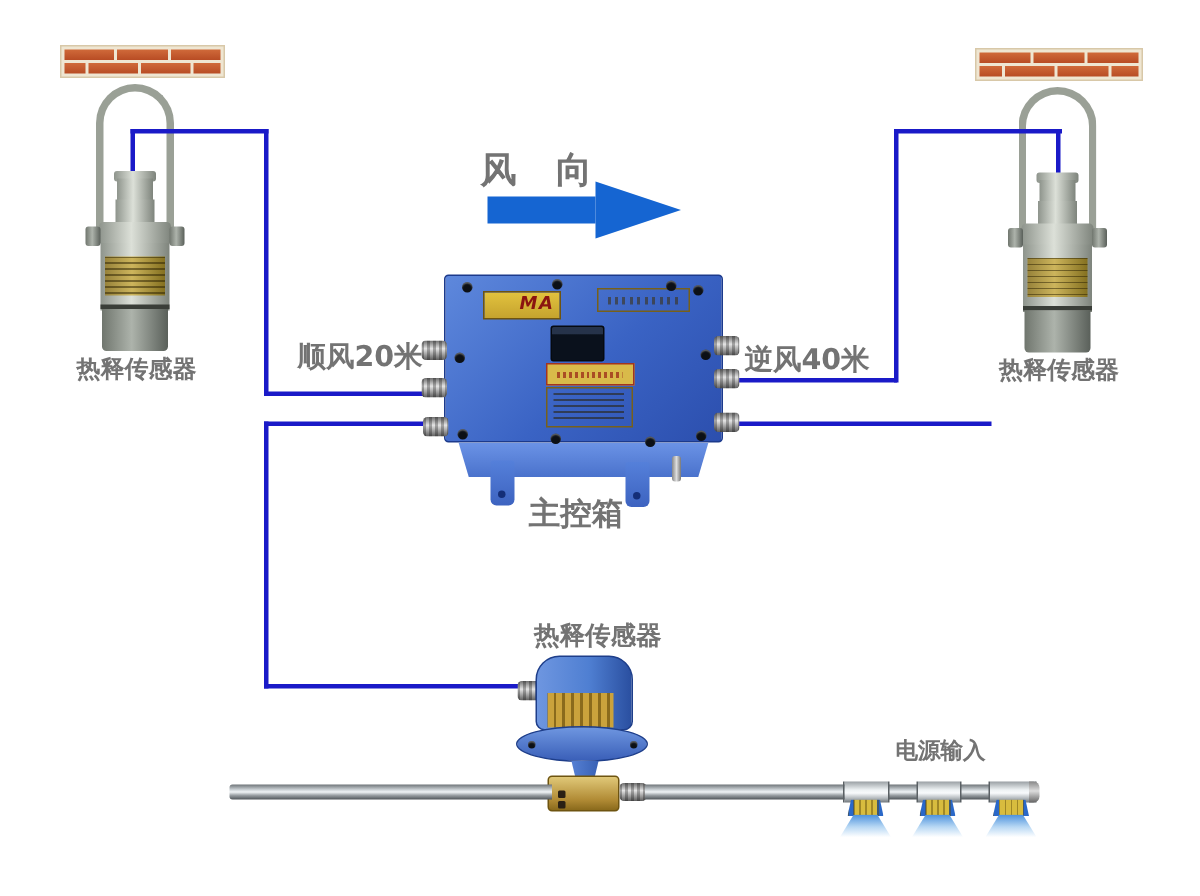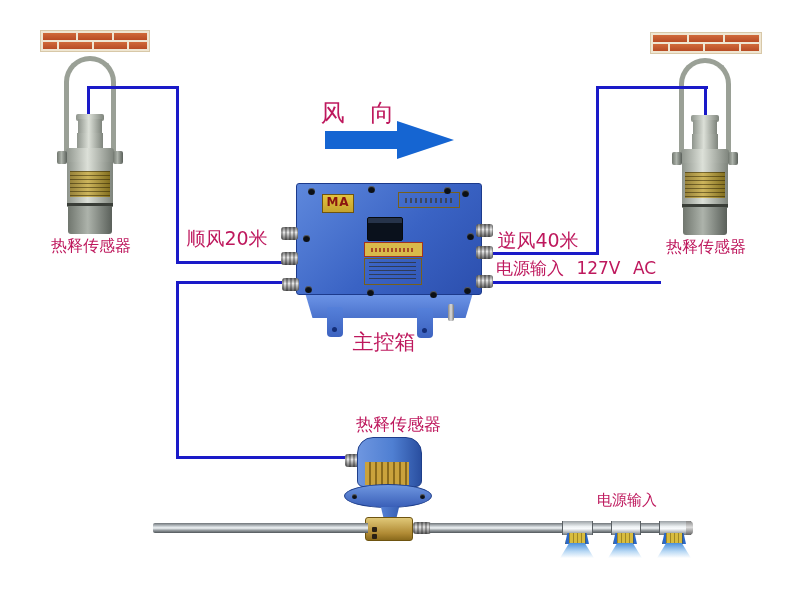--- a/index.html
+++ b/index.html
@@ -1,19 +1,19 @@
 <!DOCTYPE html>
 <html style="--wire-blue: #1a1ac8; --arrow-blue: #1565d2; --brick-red: #b84c24; --mortar: #efe6d2; --box-blue: #3a63c4; --brass: #c4a84a; --nozzle-blue: #2a68c8; --spray-blue: #4a90dc;"><head>
 <meta charset="utf-8">
 <style>
   html,body{margin:0;padding:0;background:#fff;}
   .stage{position:relative;width:800px;height:597px;background:#fff;overflow:hidden;
          font-family:"DejaVu Sans","Liberation Sans",sans-serif;}
   .abs{position:absolute;}
-  .lbl{position:absolute;font-weight:normal;color:#be185d;text-align:center;
+  .lbl{position:absolute;font-weight:bold;color:#737373;text-align:center;
        line-height:1.15;white-space:nowrap;}
   
   .wire{position:absolute;background:var(--wire-blue,#1a1ac8);}
   
   .arrow-body{position:absolute;background:var(--arrow-blue,#1565d2);}
   .arrow-head{position:absolute;width:0;height:0;border-top:19px solid transparent;
               border-bottom:19px solid transparent;border-left:57px solid var(--arrow-blue,#1565d2);}
   
   .brick-strip{position:absolute;background:var(--mortar,#efe6d2);display:flex;flex-direction:column;
                gap:2px;padding:2px;box-sizing:border-box;border:1px solid #d8c8a8;}
@@ -33,22 +33,22 @@
   .box-face{position:absolute;background:linear-gradient(135deg,#5e88dc,#3a63c4 55%,#2c4fae);
             border:1px solid #1c3a8c;border-radius:3px;box-sizing:border-box;}
   .box-front{position:absolute;background:linear-gradient(180deg,#6b93e6,#4a72cc);
              clip-path:polygon(1% 0,99% 0,95% 100%,5% 100%);}
   .box-foot{position:absolute;background:linear-gradient(180deg,#5580da,#3d63c0);
             border-radius:2px 2px 4px 4px;}
   .foot-hole{position:absolute;width:5px;height:5px;border-radius:50%;background:#142e78;}
   .bolt{position:absolute;width:7px;height:7px;border-radius:50%;background:#0c1016;
         box-shadow:inset 0 1px 1px rgba(255,255,255,.35);}
   .ma-badge{position:absolute;background:linear-gradient(180deg,#e2c23e,#c5a32e);
-            border:1px solid #6e5410;color:#8a1410;font-weight:bold;
-            font-size:12px;text-align:center;line-height:15px;letter-spacing:1px;}
+            border:1px solid #6e5410;color:#8a1410;font-weight:bold;font-style:italic;
+            font-size:12px;text-align:center;line-height:15px;letter-spacing:1px;padding-left:20px;}
   .nameplate{position:absolute;background:linear-gradient(180deg,#cfae3c,#b2922e);
              border:1px solid #77601a;
              background-image:repeating-linear-gradient(90deg,rgba(60,45,5,.55) 0 2px,rgba(0,0,0,0) 2px 5px);
              background-size:80% 5px;background-repeat:no-repeat;background-position:50% 50%;}
   .display-window{position:absolute;background:linear-gradient(180deg,#26334a 0 22%,#0a111c 23%);
                   border:1px solid #060a10;border-radius:2px;}
   .small-label{position:absolute;background:#d9ba4a;border:1px solid #a23420;
                background-image:repeating-linear-gradient(90deg,rgba(150,30,20,.7) 0 2px,rgba(0,0,0,0) 2px 4px);
                background-size:78% 4px;background-repeat:no-repeat;background-position:50% 55%;}
   .big-label{position:absolute;background:linear-gradient(180deg,#c8a845,#a98c30);border:1px solid #77601a;
@@ -156,23 +156,22 @@
     <div class="metal" style="left:9px;top:34px;width:48px;height:15px;border-radius:3px;"></div>
     <div class="metal-dark" style="left:0;top:37px;width:10px;height:13px;border-radius:2px;"></div>
     <div class="metal-dark" style="left:56px;top:37px;width:10px;height:13px;border-radius:2px;"></div>
     <div class="metal" style="left:10px;top:48px;width:46px;height:45px;"></div>
     <div class="brass-band" style="left:13px;top:57px;width:40px;height:26px;"></div>
     <div class="groove" style="left:10px;top:89px;width:46px;height:3px;"></div>
     <div class="metal-dark" style="left:11px;top:92px;width:44px;height:28px;border-radius:0 0 3px 3px;"></div>
   </div>
   <div class="lbl" style="left:659px;top:238px;width:94px;font-size:16px;">热释传感器</div>
 
-  <div class="lbl" style="left:184px;top:228px;width:86px;font-size:19px;">顺风20米</div>
+  <div class="lbl" style="left:197px;top:228px;width:86px;font-size:19px;">顺风20米</div>
   <div class="lbl" style="left:496px;top:230px;width:84px;font-size:19px;">逆风40米</div>
-  <div class="lbl" style="left:496px;top:259px;width:156px;font-size:17px;text-align:left;word-spacing:7px;">电源输入 127V AC</div>
 
   <div class="abs" style="left:296px;top:183px;width:186px;height:160px;">
     <div class="box-face" style="left:0;top:0;width:186px;height:112px;"></div>
     <div class="box-front" style="left:8px;top:112px;width:170px;height:23px;"></div>
     <div class="box-foot" style="left:31px;top:124px;width:16px;height:30px;">
       <span class="foot-hole" style="left:5px;top:20px;"></span>
       </div>
     <div class="box-foot" style="left:121px;top:125px;width:16px;height:30px;">
       <span class="foot-hole" style="left:5px;top:20px;"></span>
       </div>

